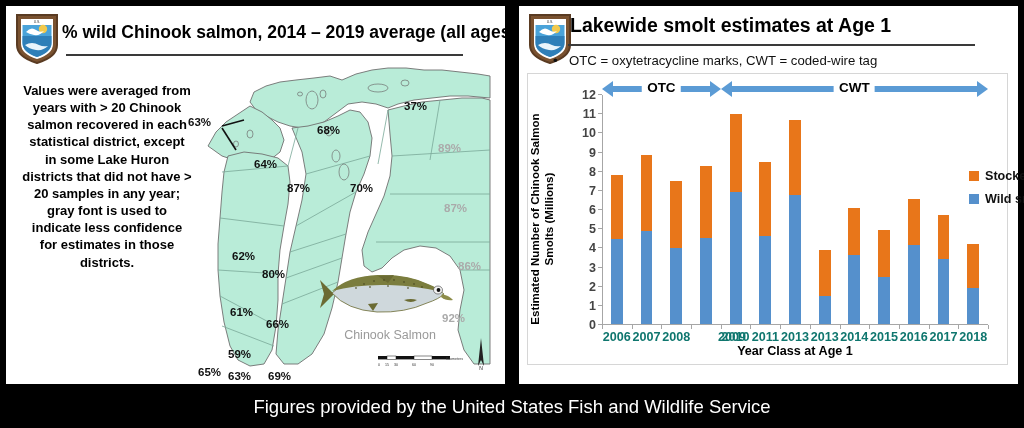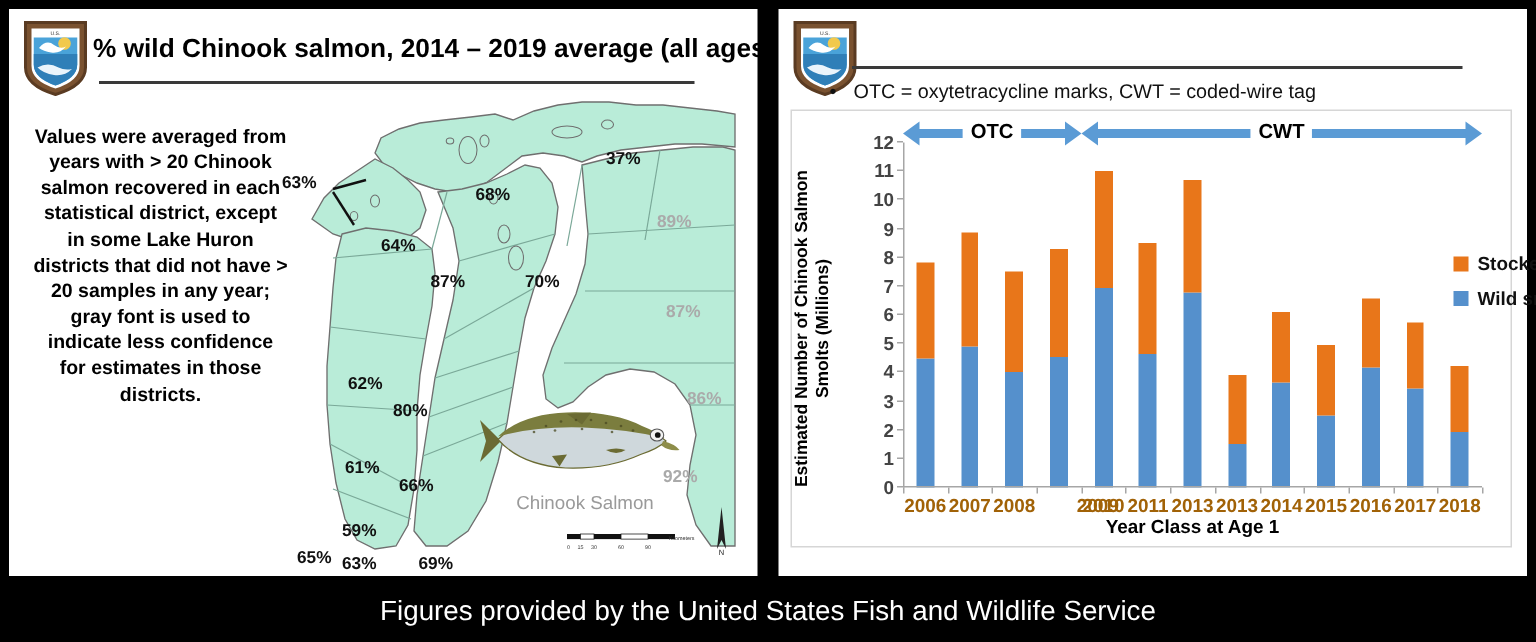--- a/index.html
+++ b/index.html
@@ -94,21 +94,21 @@
   }
   .ytick-mark { position: absolute; left: -4px; width: 4px; height: 1px; background: #a6a6a6; }
 
   .bar-col { position: absolute; bottom: 0; }
   .seg-stocked { position: absolute; width: 100%; background: #E8761A; }
   .seg-wild    { position: absolute; width: 100%; bottom: 0; background: #5590CC; }
 
   .xtick-mark { position: absolute; bottom: -4px; width: 1px; height: 4px; background: #a6a6a6; }
   .xtick-label {
     position: absolute; top: 100%; margin-top: 5px;
-    font-size: 12.6px; font-weight: bold; color: #a16207;
+    font-size: 12.6px; font-weight: bold; color: #0f766e;
     transform: translateX(-50%); white-space: nowrap;
   }
 
   #ylabel {
     position: absolute; left: 6px; top: 50%;
     transform: translateY(-50%) rotate(-90deg);
     transform-origin: center center;
     width: 230px; margin-left: -107px;
     text-align: center;
     font-size: 11.6px; font-weight: bold; color: #000;
@@ -234,21 +234,21 @@
       <div class="pct gray" style="left:246px; top:78px;">89%</div>
       <div class="pct gray" style="left:252px; top:138px;">87%</div>
       <div class="pct gray" style="left:266px; top:196px;">86%</div>
       <div class="pct gray" style="left:250px; top:248px;">92%</div>
       <div class="pct" style="left:40px;  top:186px;">62%</div>
       <div class="pct" style="left:70px;  top:204px;">80%</div>
       <div class="pct" style="left:38px;  top:242px;">61%</div>
       <div class="pct" style="left:74px;  top:254px;">66%</div>
       <div class="pct" style="left:36px;  top:284px;">59%</div>
       <div class="pct" style="left:36px;  top:306px;">63%</div>
-      <div class="pct" style="left:76px;  top:306px;margin-left:11px;">69%</div>
+      <div class="pct" style="left:76px;  top:306px;">69%</div>
     </div>
 
     <div class="pct" id="pct-65" style="position:absolute; left:192px; top:360px;">65%</div>
 
     <svg id="salmon" viewBox="0 0 140 58">
       <path d="M18 30 L4 16 L8 30 L4 44 Z" fill="#6b6b33"></path>
       <path d="M16 29 q16 -16 46 -17 q30 -1 50 9 q12 5 16 9 q-5 5 -17 9 q-22 10 -50 9 q-30 -2 -45 -19 Z" fill="#cfd8dc" stroke="#6b6b33" stroke-width="0.8"></path>
       <path d="M16 27 q16 -15 46 -16 q30 -1 50 9 q10 4 15 8 q-26 -6 -54 -7 q-32 -1 -57 6 Z" fill="#7b7d3e"></path>
       <path d="M62 12 L78 11 L72 19 Z" fill="#6b6b33"></path>
       <path d="M52 40 L62 39 L57 47 Z" fill="#6b6b33"></path>
@@ -298,20 +298,21 @@
       <path d="M8 7 H40 V32 Q40 42 24 47 Q8 42 8 32 Z" fill="#ffffff"></path>
       <path d="M9.5 13 H38.5 V31 Q38.5 40 24 45 Q9.5 40 9.5 31 Z" fill="#4aa3d9"></path>
       <path d="M9.5 24 H38.5 V31 Q38.5 40 24 45 Q9.5 40 9.5 31 Z" fill="#2f7fb8"></path>
       <circle cx="30" cy="17" r="4.2" fill="#f2c94c"></circle>
       <path d="M13 20 q5 -6 10 -2 q4 3 8 1 q-4 5 -10 4 q-5 -1 -8 -3 Z" fill="#ffffff"></path>
       <path d="M12 33 q7 -4 14 0 q4 2 9 1 q-5 5 -12 4 q-7 -1 -11 -5 Z" fill="#eaf4fb"></path>
       <text x="24" y="11" font-size="3.4" text-anchor="middle" fill="#333" font-family="Liberation Sans, sans-serif">U.S.</text>
     </svg>
   </div>
 
+  <div class="panel-title" id="title-right">Lakewide smolt estimates at Age 1</div>
   <div class="title-rule" id="rule-right"></div>
 
   <div id="chart-bullet">
     <span class="dot">•</span><span>OTC = oxytetracycline marks, CWT = coded-wire tag</span>
   </div>
 
   <div id="chart-frame">
     <div id="ylabel">Estimated Number of Chinook Salmon Smolts (Millions)</div>
     <div id="plot">
       <div id="plot-inner">

